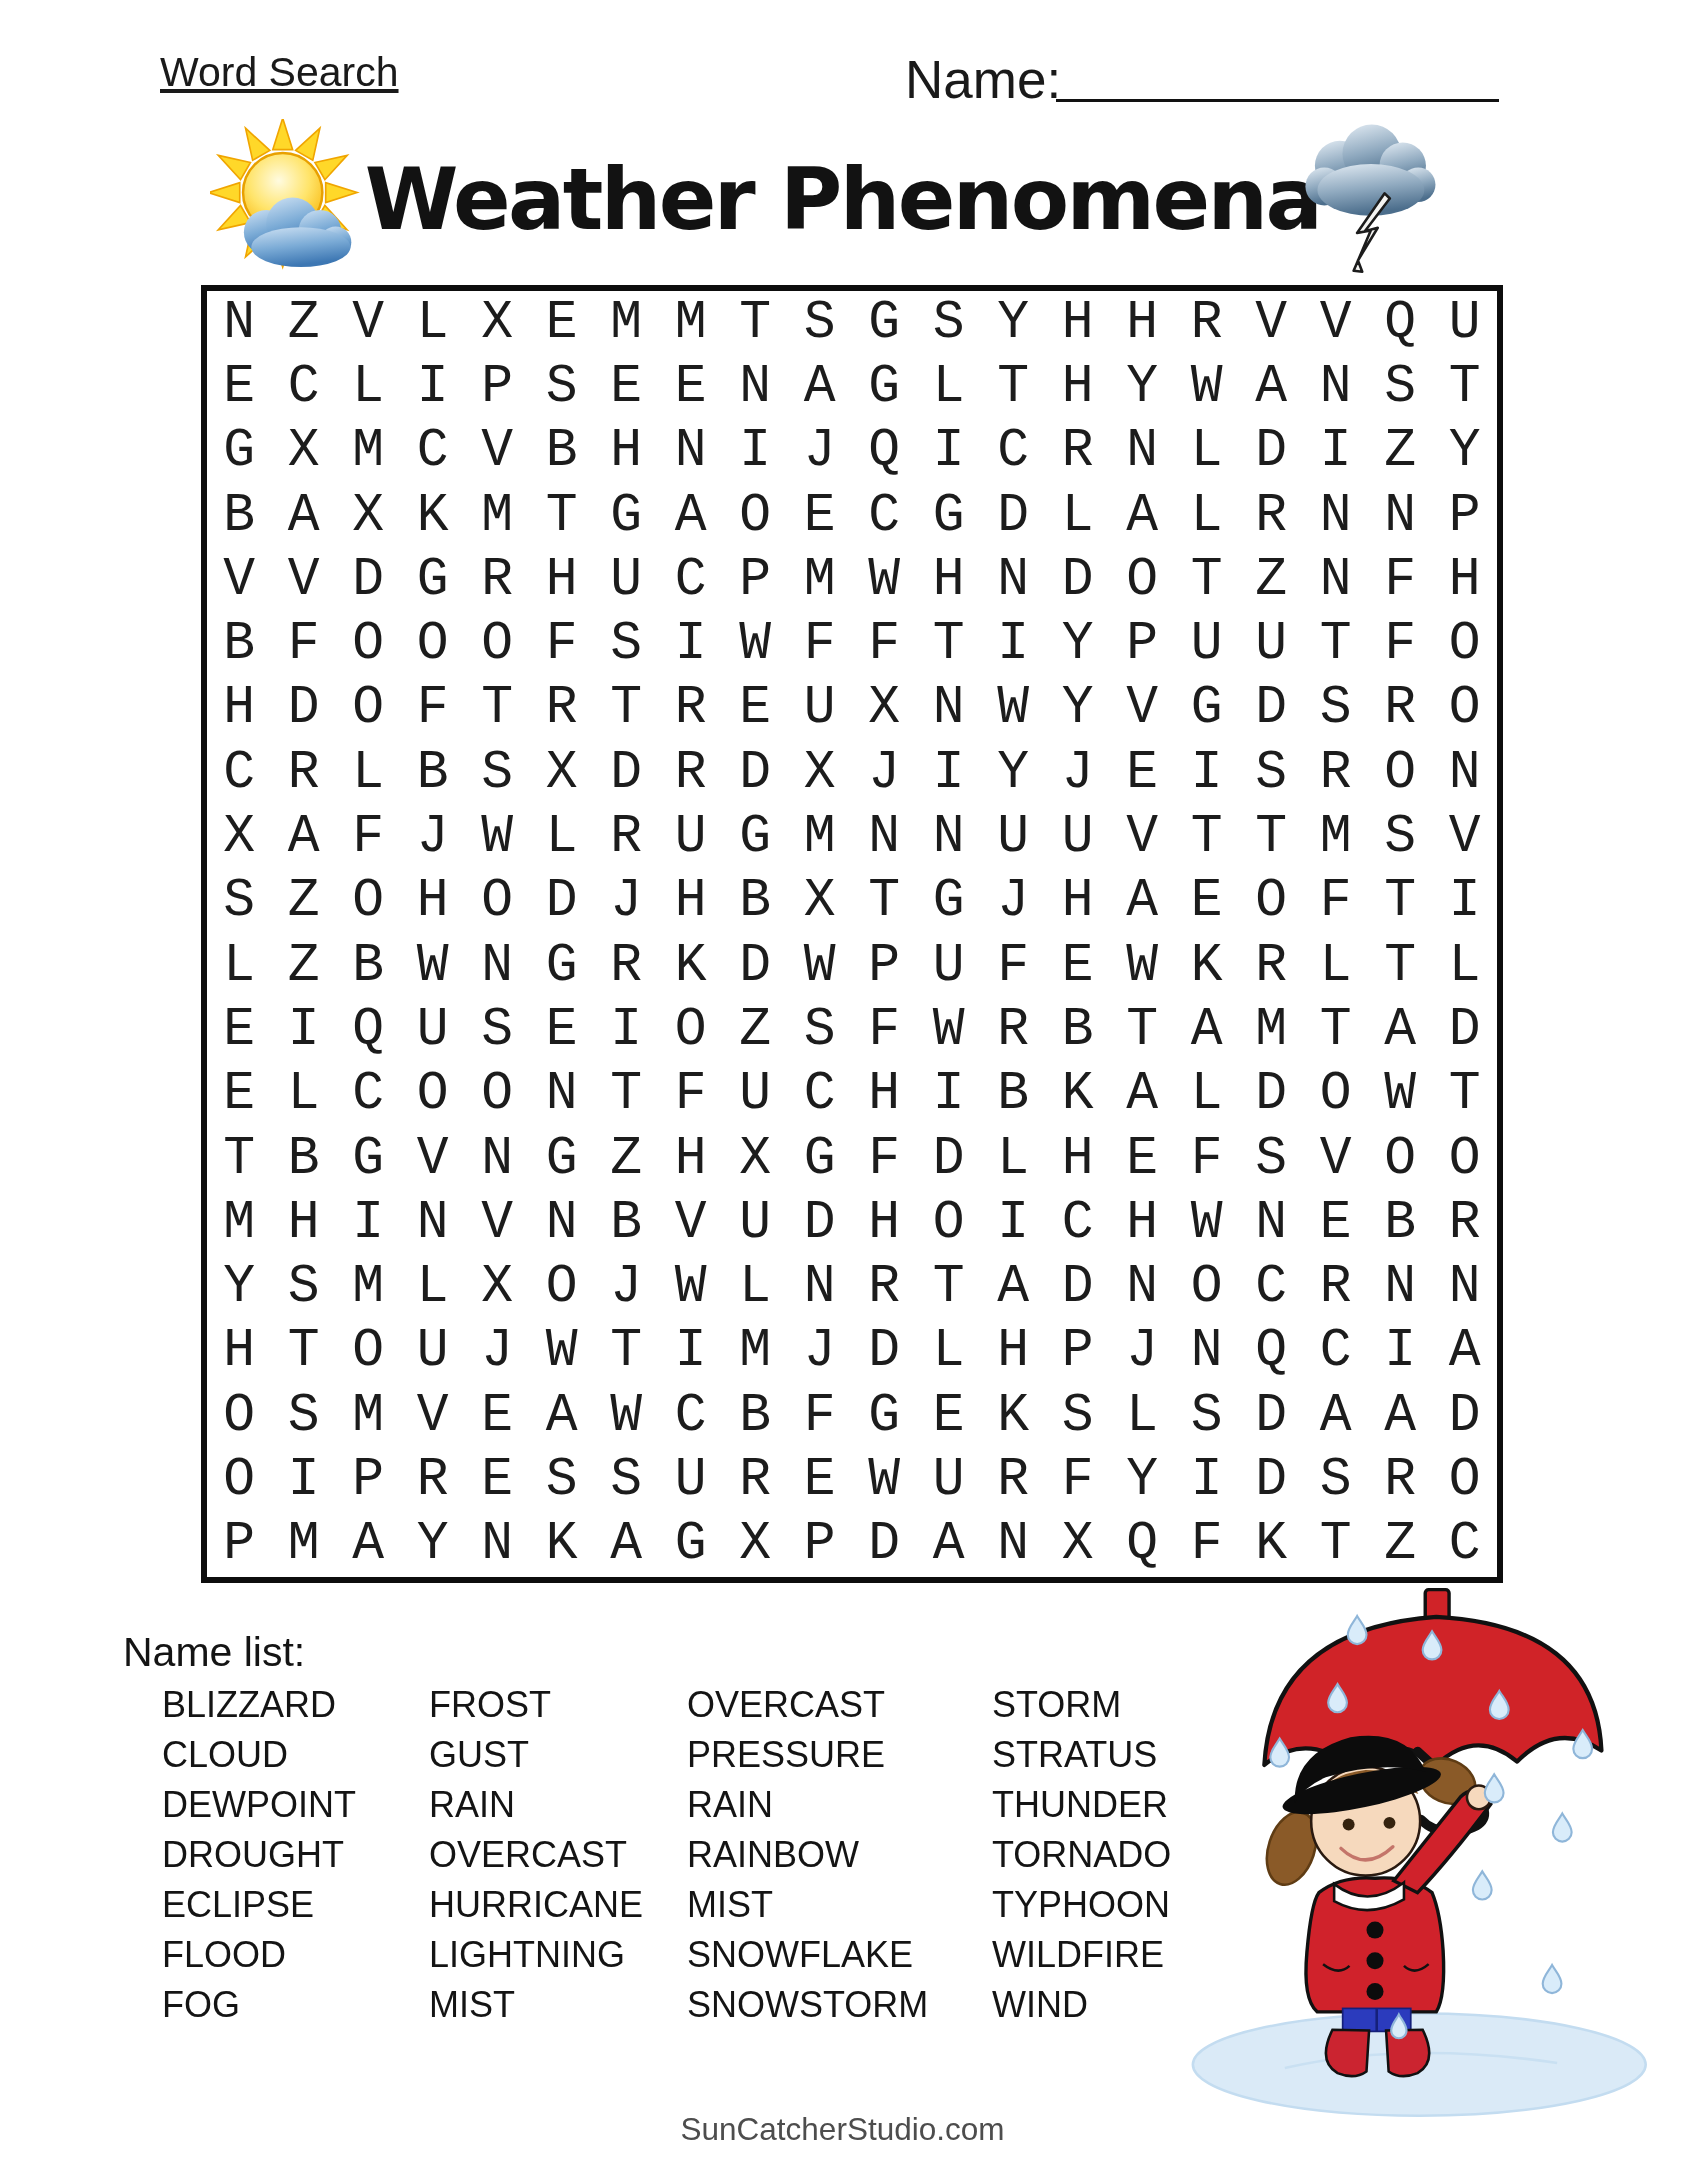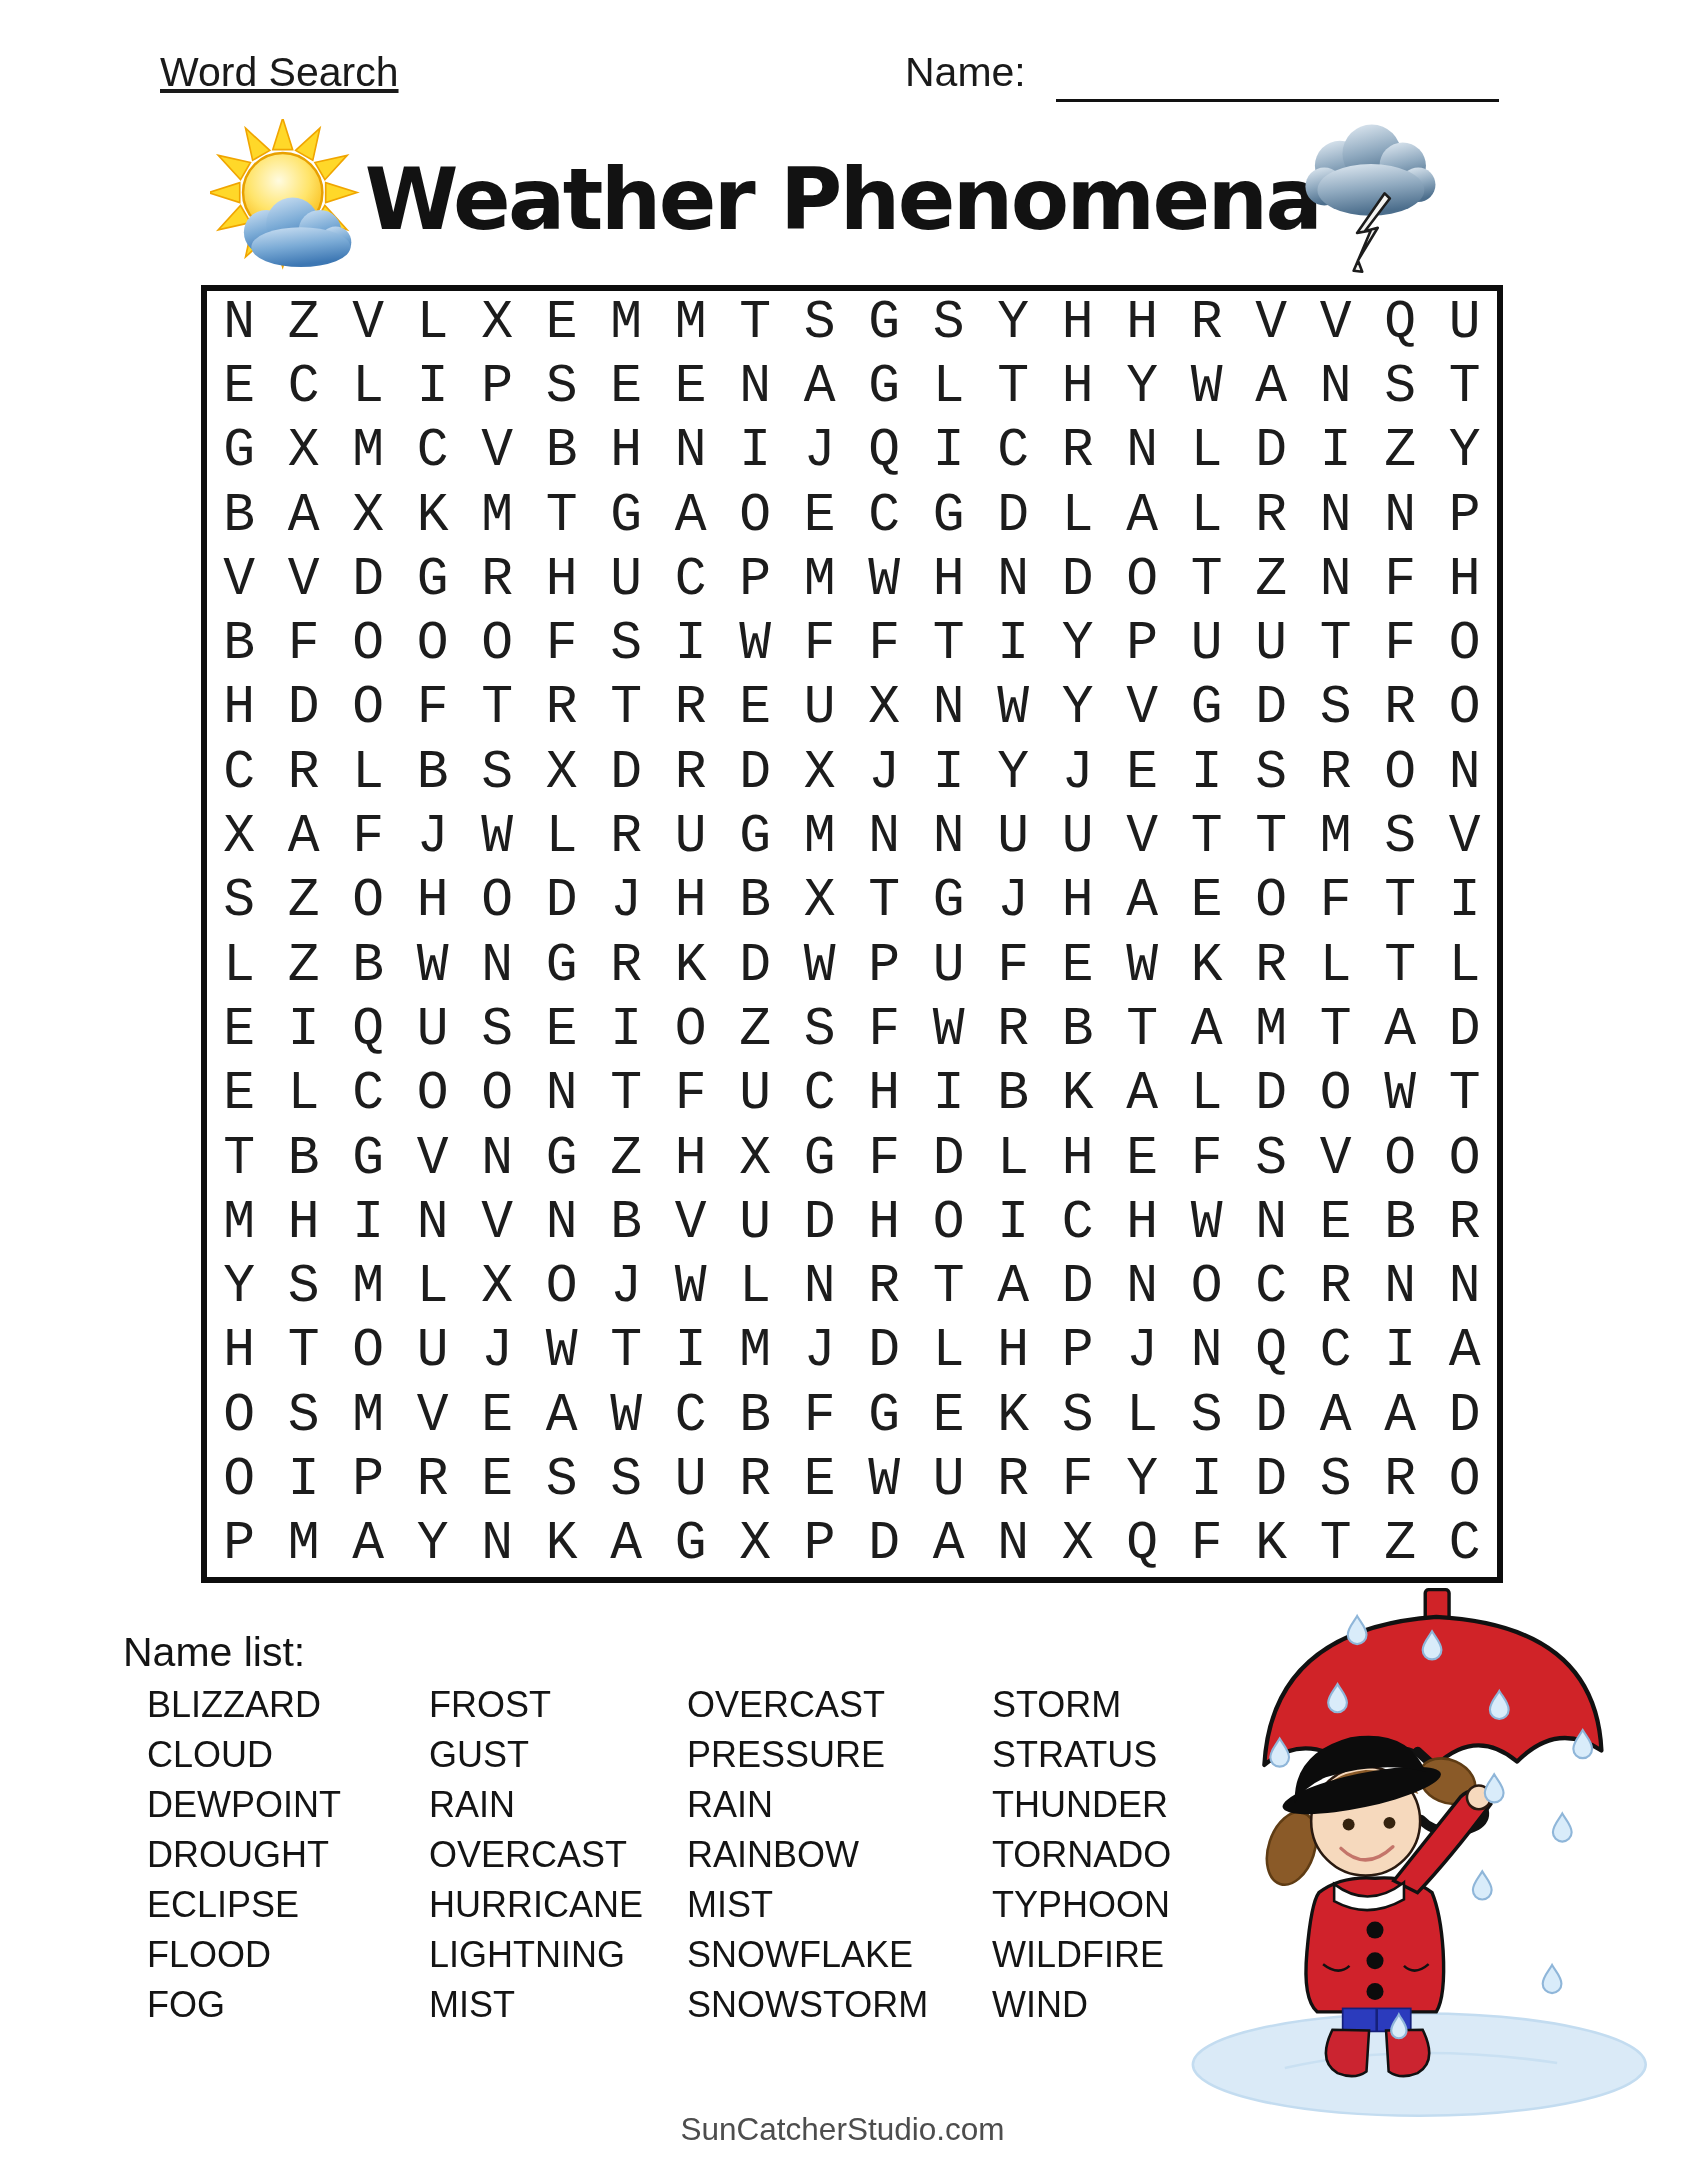--- a/index.html
+++ b/index.html
@@ -6,21 +6,21 @@
   body{
     width:1685px;height:2181px;position:relative;overflow:hidden;
     font-family:"Liberation Sans",sans-serif;color:#1a1a1a;
   }
   
   .ws-label{
     position:absolute;left:160px;top:49px;font-size:41px;letter-spacing:0;
     color:#1a1a1a;
     text-decoration:underline;
   }
-  .name-row{position:absolute;left:905px;top:49px;font-size:41px;text-align:right;}
+  .name-row{position:absolute;left:905px;top:49px;font-size:53px;text-align:right;}
   .name-line{
     position:absolute;left:1056px;top:99px;width:443px;height:0;
     border-top:3.4px solid #121212;
   }
   
   .title{
     position:absolute;left:0;top:150px;width:100%;text-align:center;
     font-family:"DejaVu Sans",sans-serif;font-weight:bold;font-size:85px;
     letter-spacing:-2.6px;color:#121212;
   }
@@ -35,21 +35,21 @@
   }
   .grid-cell{
     display:flex;align-items:center;justify-content:center;
     font-family:"Liberation Mono",monospace;font-size:53px;color:#1c1c1c;
     line-height:1;
   }
   
   .wl-label{position:absolute;left:123px;top:1629px;font-size:41px;color:#141414;}
   .wl-col{position:absolute;top:1680px;font-size:36px;color:#141414;}
   .wl-col .wl-item{height:50px;line-height:50px;white-space:nowrap;}
-  #wl-col-0{left:147px;}
+  #wl-col-0{left:162px;}
   #wl-col-1{left:429px;}
   #wl-col-2{left:687px;}
   #wl-col-3{left:992px;}
   
   #girl-illustration{left:1191px;top:1576px;width:494px;height:555px;}
   
   .footer{
     position:absolute;left:0;top:2111px;width:100%;text-align:center;
     font-size:31.5px;color:#4d4d4d;
   }

